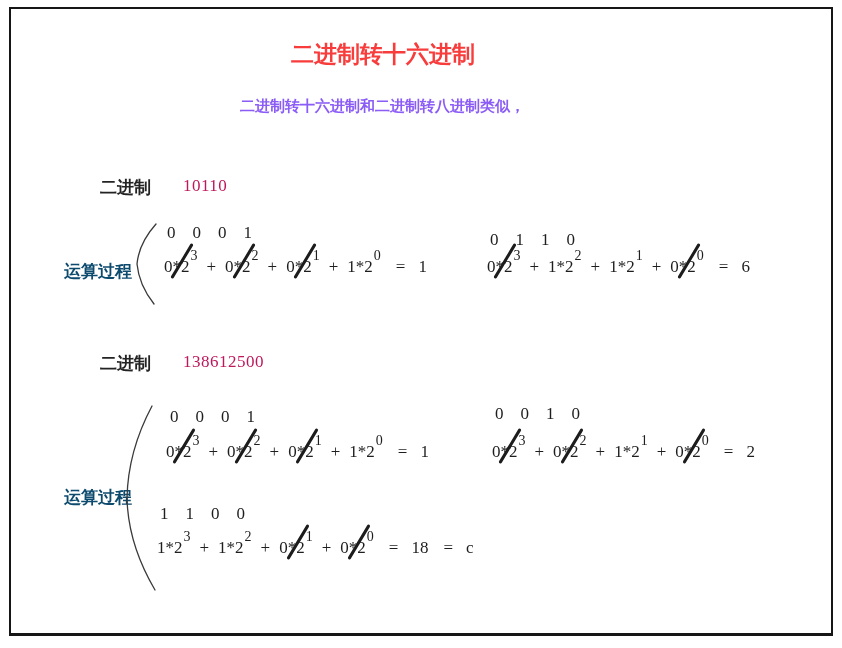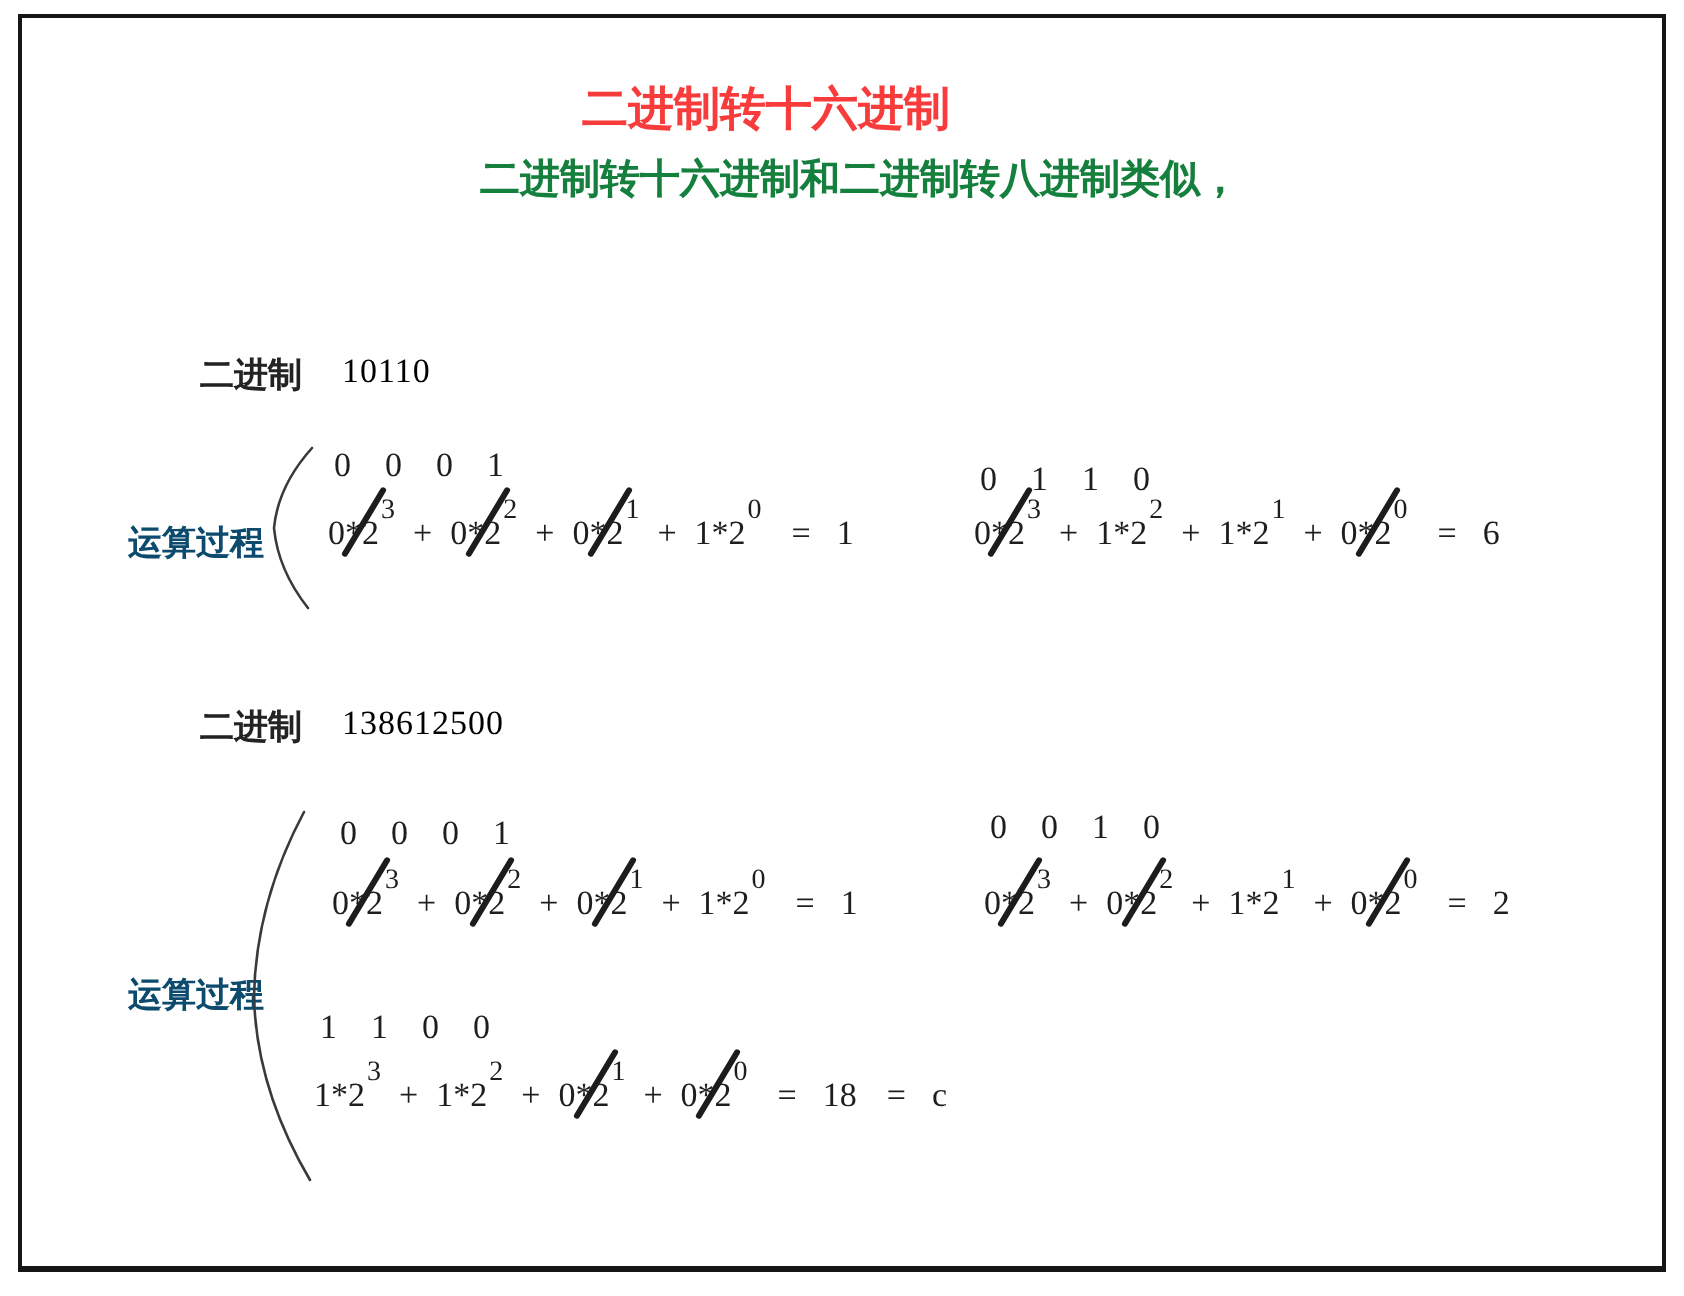--- a/index.html
+++ b/index.html
@@ -9,26 +9,26 @@
   }
   .frame{
     position:absolute;left:9px;top:7px;width:820px;height:624px;
     border:2px solid #161616;border-bottom-width:3px;background:#ffffff;
   }
   .title{
     position:absolute;left:291px;top:39px;font-size:23px;font-weight:600;
     color:#f83c3c;letter-spacing:0px;white-space:nowrap;
   }
   .subtitle{
-    position:absolute;left:240px;top:76px;font-size:20px;line-height:28px;
-    font-weight:600;color:#15803d;white-space:nowrap;
-  }
-  .bin-row{position:absolute;display:flex;gap:20px;font-size:17px;white-space:nowrap;}
+    position:absolute;left:240px;top:92px;font-size:15px;line-height:28px;
+    font-weight:600;color:#8b5cf6;white-space:nowrap;
+  }
+  .bin-row{position:absolute;display:flex;gap:32px;font-size:17px;white-space:nowrap;}
   .cjk{font-weight:600;color:#232323;}
-  .bin-val{font-weight:500;color:#000000;letter-spacing:0.5px;}
+  .bin-val{font-weight:500;color:#be185d;letter-spacing:0.5px;}
   .proc-label{position:absolute;font-size:17px;font-weight:600;color:#0c4a6e;white-space:nowrap;}
   .brace{position:absolute;}
   .digits{position:absolute;display:flex;gap:17px;font-size:17px;color:#1e1e1e;line-height:1;}
   .expr{position:absolute;display:flex;gap:9px;font-size:17px;color:#1e1e1e;align-items:flex-start;white-space:nowrap;}
   .term{position:relative;display:inline-flex;align-items:flex-start;}
   .tbase{padding-top:10px;line-height:1;}
   .tsup{font-size:14px;line-height:1;padding-top:1px;margin-left:1px;}
   .op,.res,.eq{padding-top:10px;line-height:1;}
   .eq{margin-left:6px;}
   .res{margin-left:4px;}

